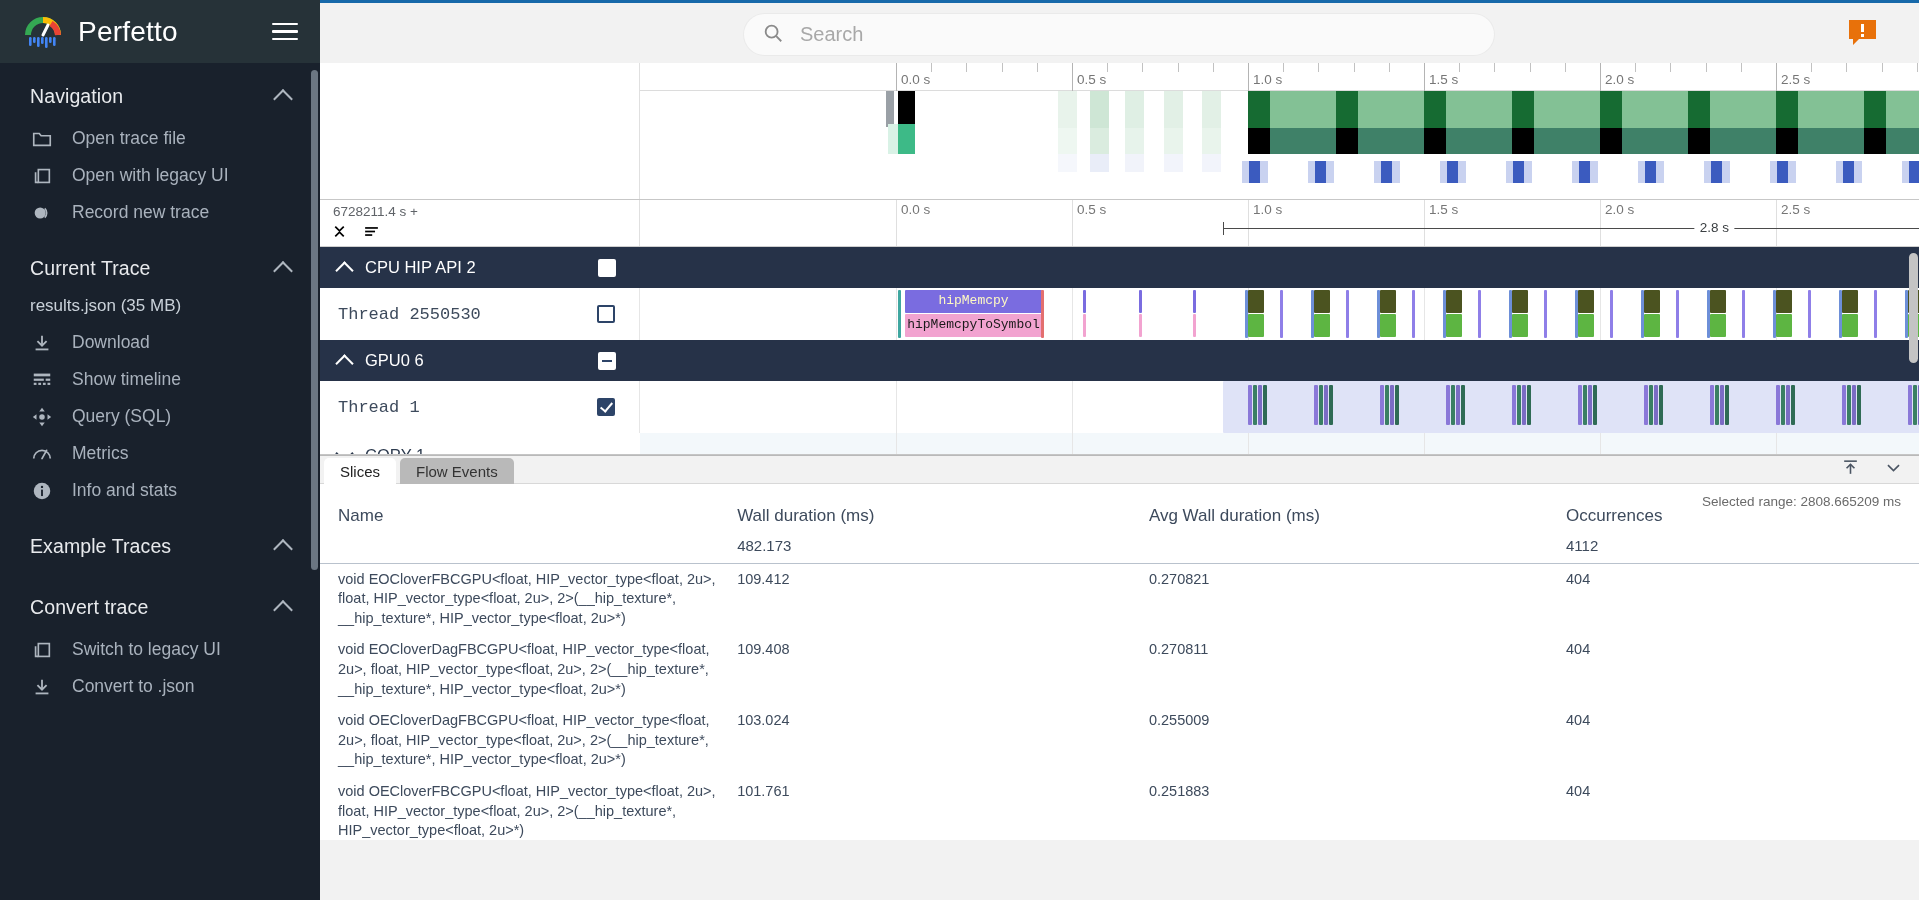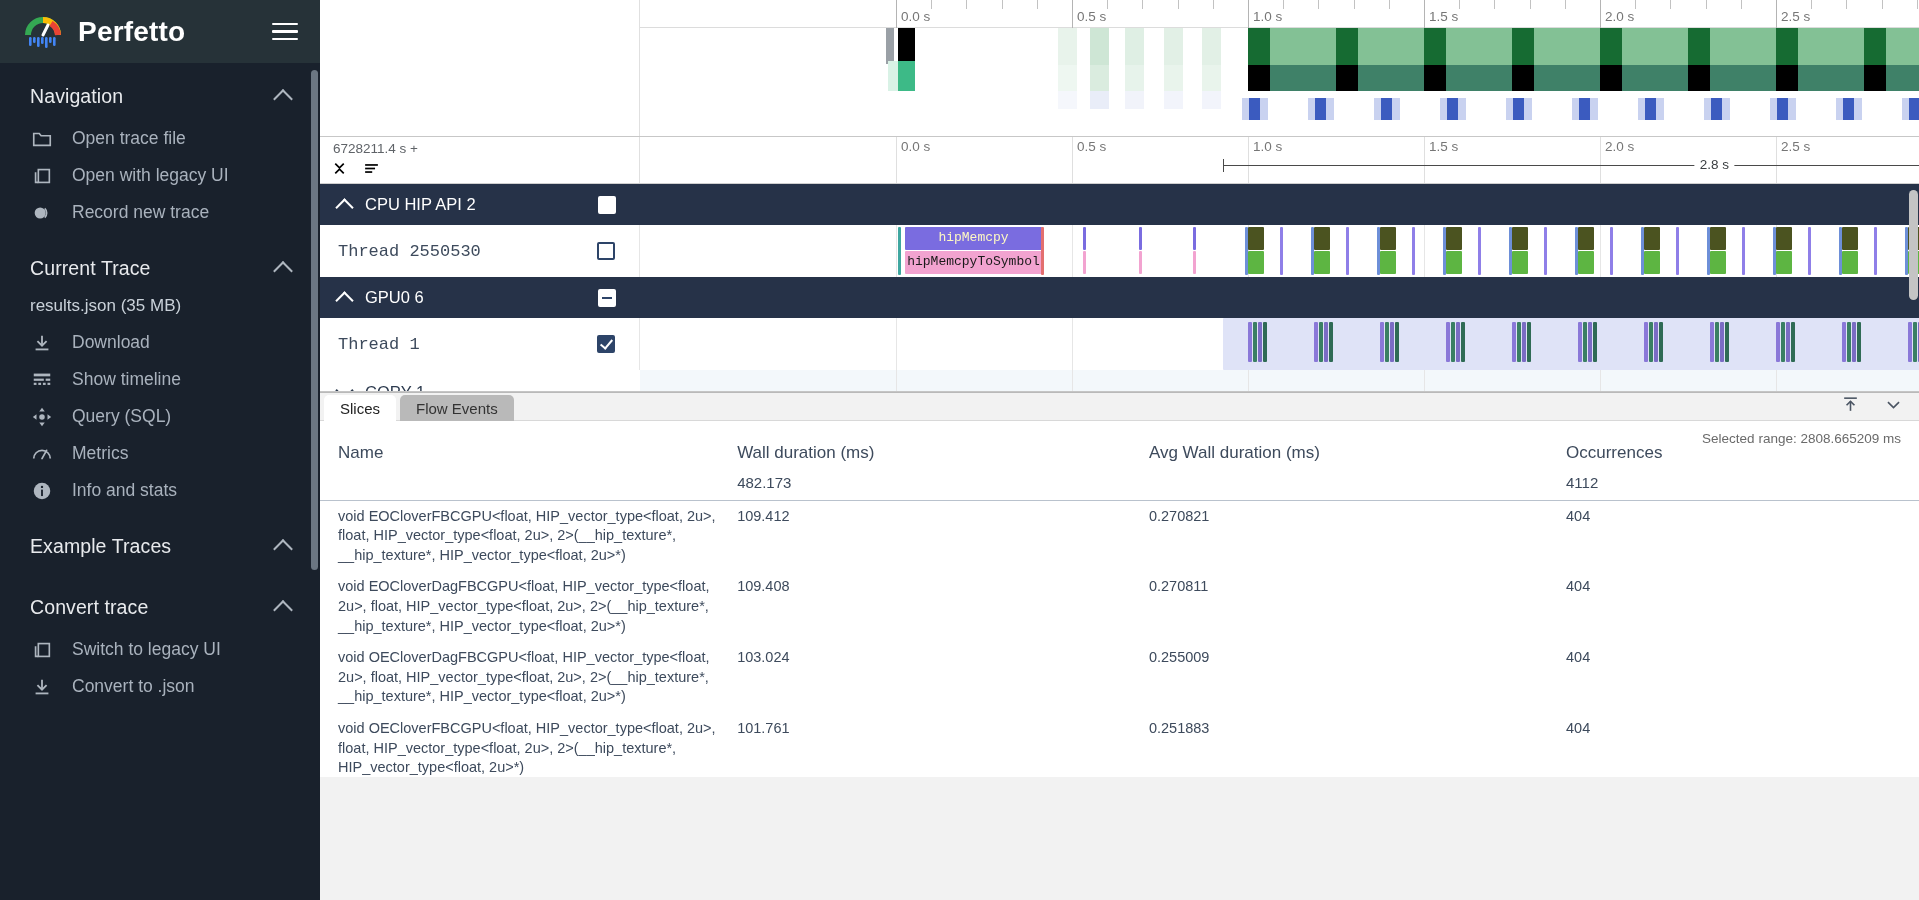--- a/index.html
+++ b/index.html
@@ -32,21 +32,21 @@
     display: flex;
     align-items: center;
     padding: 0 22px 0 24px;
     position: relative;
   }
   .logo-wrap { display: flex; align-items: center; gap: 16px; flex: 1; }
   .logo-mark { width: 38px; height: 38px; position: relative; }
   .brand-title {
     color: #fff;
     font-size: 28px;
-    font-weight: 700;
+    font-weight: 400;
     letter-spacing: 0.2px;
     white-space: nowrap;
     text-align: right;
   }
   .hamburger { width: 26px; cursor: pointer; }
   .hamburger span {
     display: block;
     height: 2.5px;
     background: #ffffff;
     border-radius: 1px;
@@ -594,20 +594,38 @@
           <span>Convert to .json</span>
         </div>
       </div>
 
     </div>
     <div style="position:absolute;right:2px;top:70px;width:7px;height:500px;background:#6b7682;border-radius:4px;"></div>
   </div>
 
   <div id="main">
 
+    <div id="topbar">
+      <div class="omnibox">
+        <span>
+          <svg width="22" height="22" viewBox="0 0 24 24" fill="none" stroke="#8a8a8a" stroke-width="2">
+            <circle cx="10.5" cy="10.5" r="6.5"></circle>
+              <path d="M15.5 15.5L21 21"></path>
+          </svg>
+        </span>
+        <input type="text" value="" placeholder="Search" style="">
+      </div>
+      <span class="feedback-icon">
+        <svg width="29" height="28" viewBox="0 0 29 28">
+          <path d="M1 1h27v19h-17l-6 6v-6H1z" fill="#e8710a"></path>
+          <rect x="13" y="5" width="3" height="8" fill="#fff"></rect>
+          <rect x="13" y="15" width="3" height="3" fill="#fff"></rect>
+        </svg>
+      </span>
+    </div>
 
     <div id="overview">
       <div id="ov-sidebar-pad"></div>
       <div class="ov-ruler" id="ovruler">
           <div class="ov-major" style="left: 256px;"></div>
           <div class="ov-label" style="left: 256px;">0.0 s</div>
           <div class="ov-tick" style="left: 291.2px;"></div>
           <div class="ov-tick" style="left: 326.4px;"></div>
           <div class="ov-tick" style="left: 361.6px;"></div>
           <div class="ov-tick" style="left: 396.8px;"></div>

